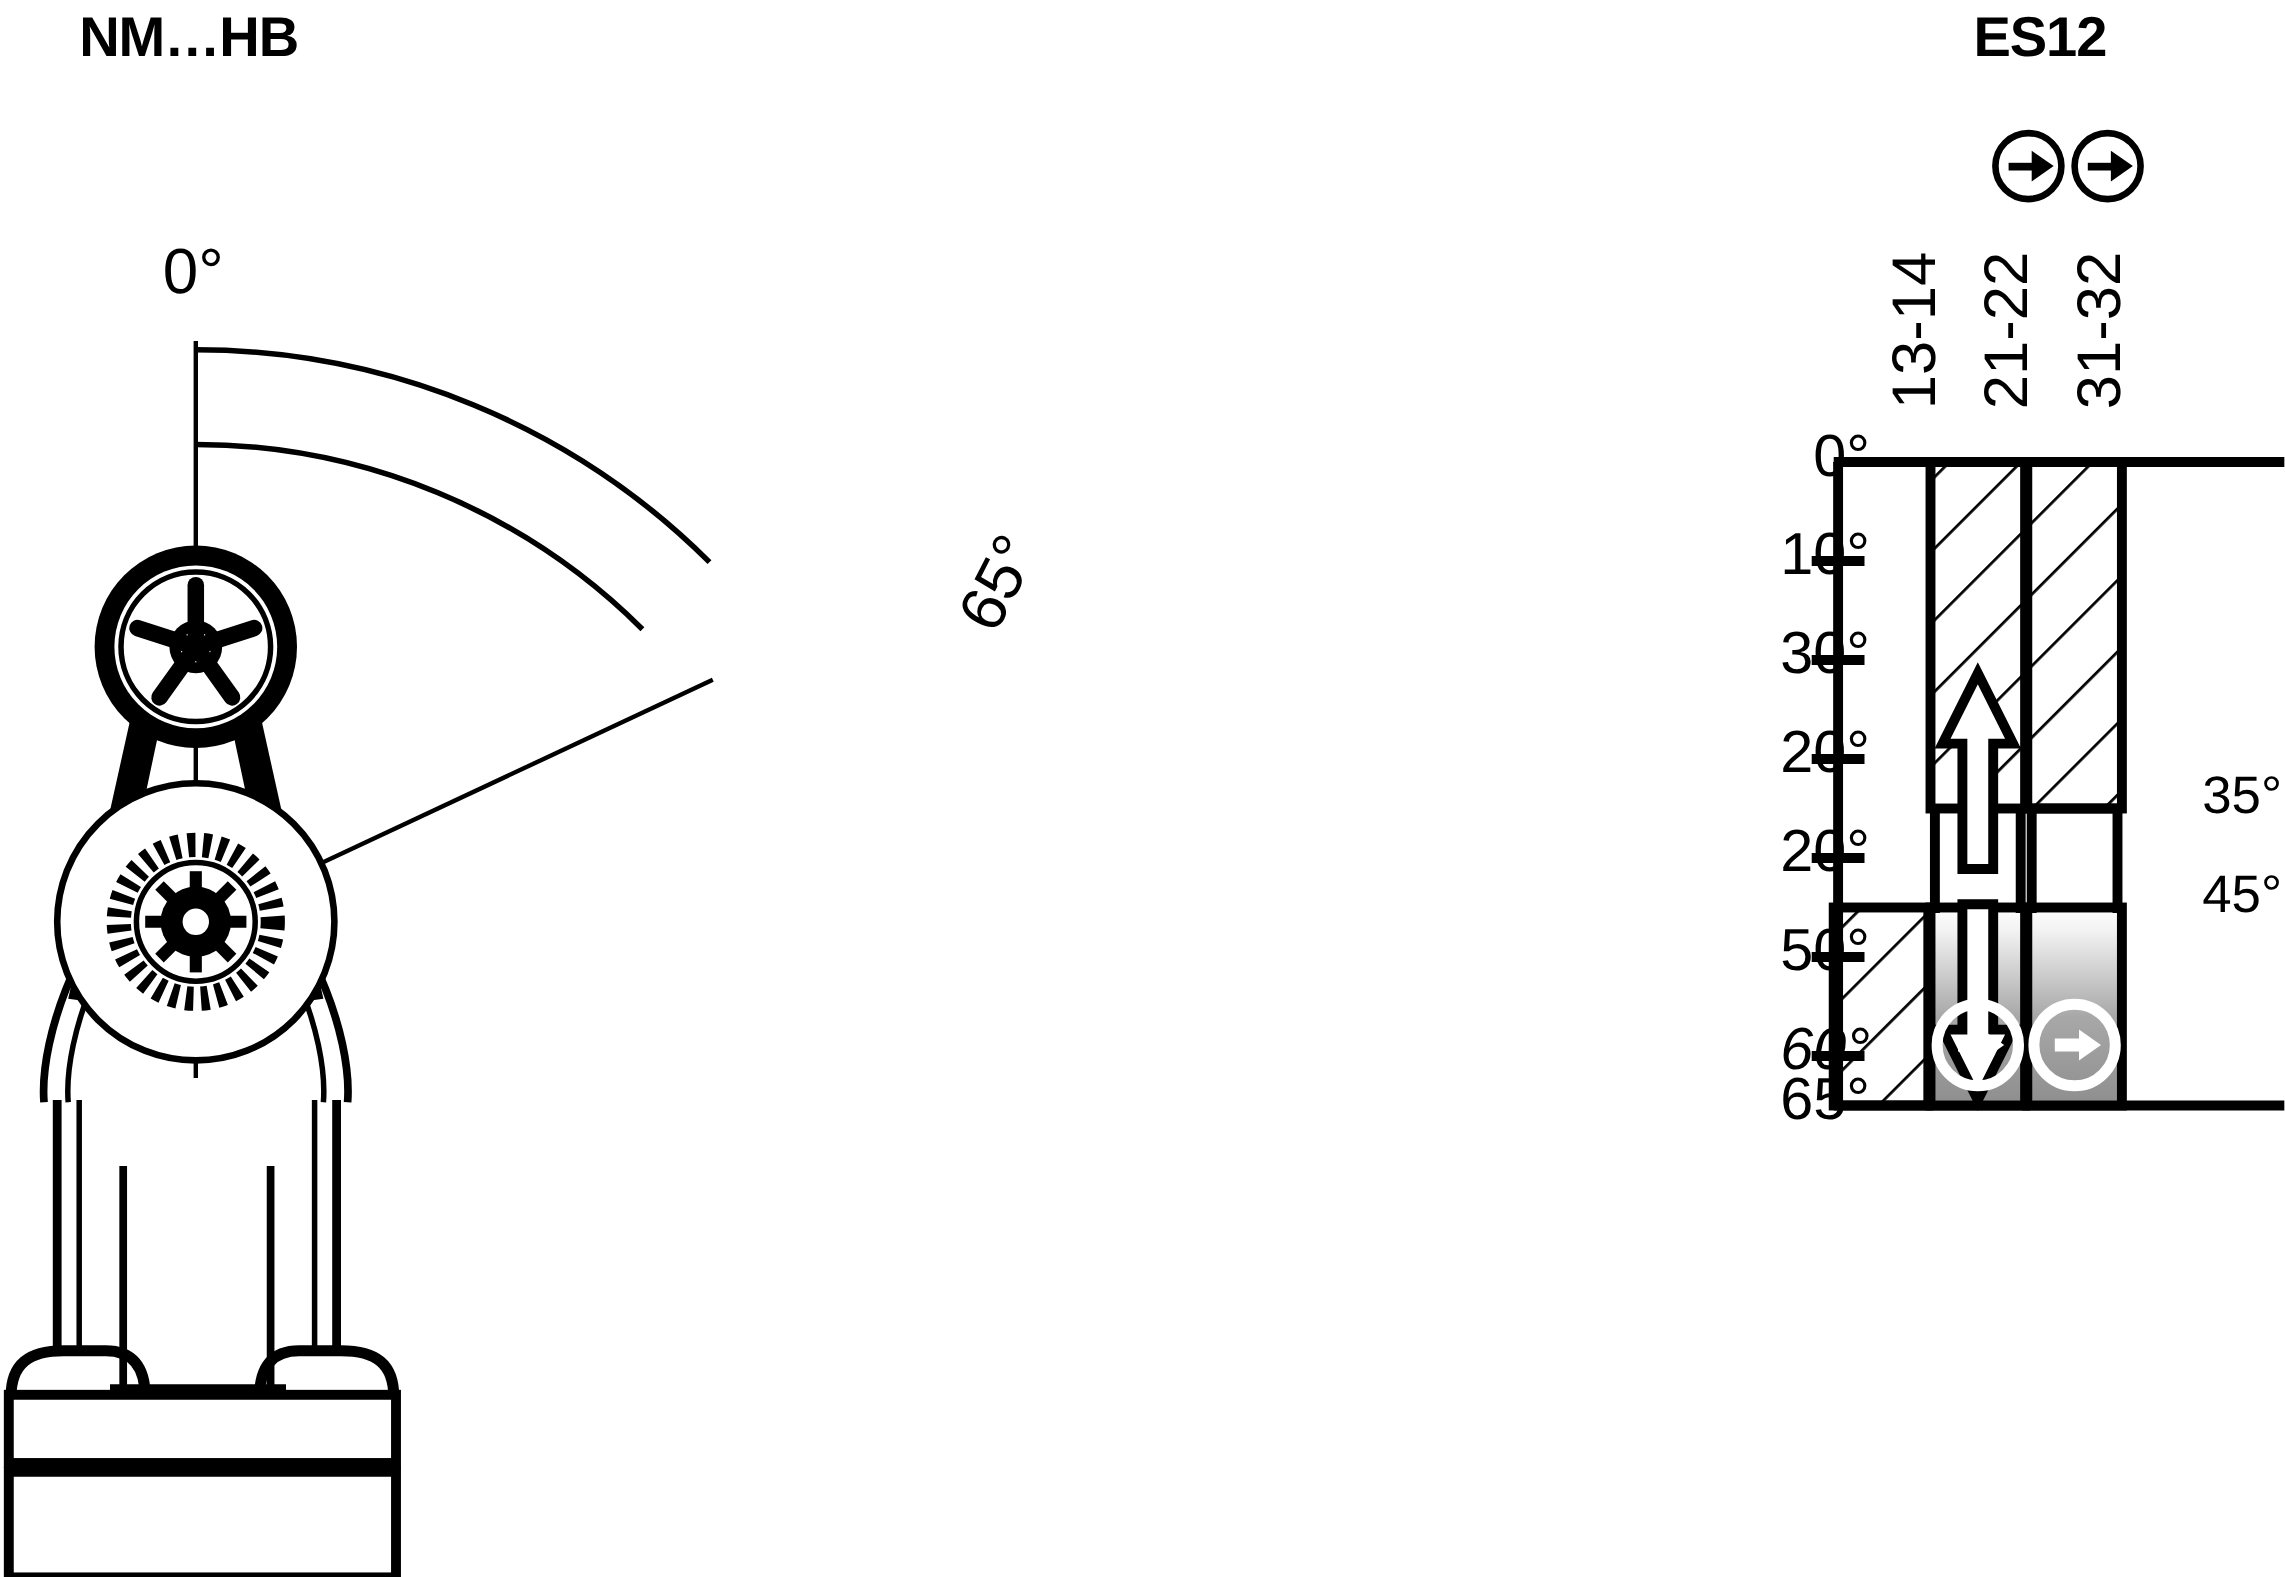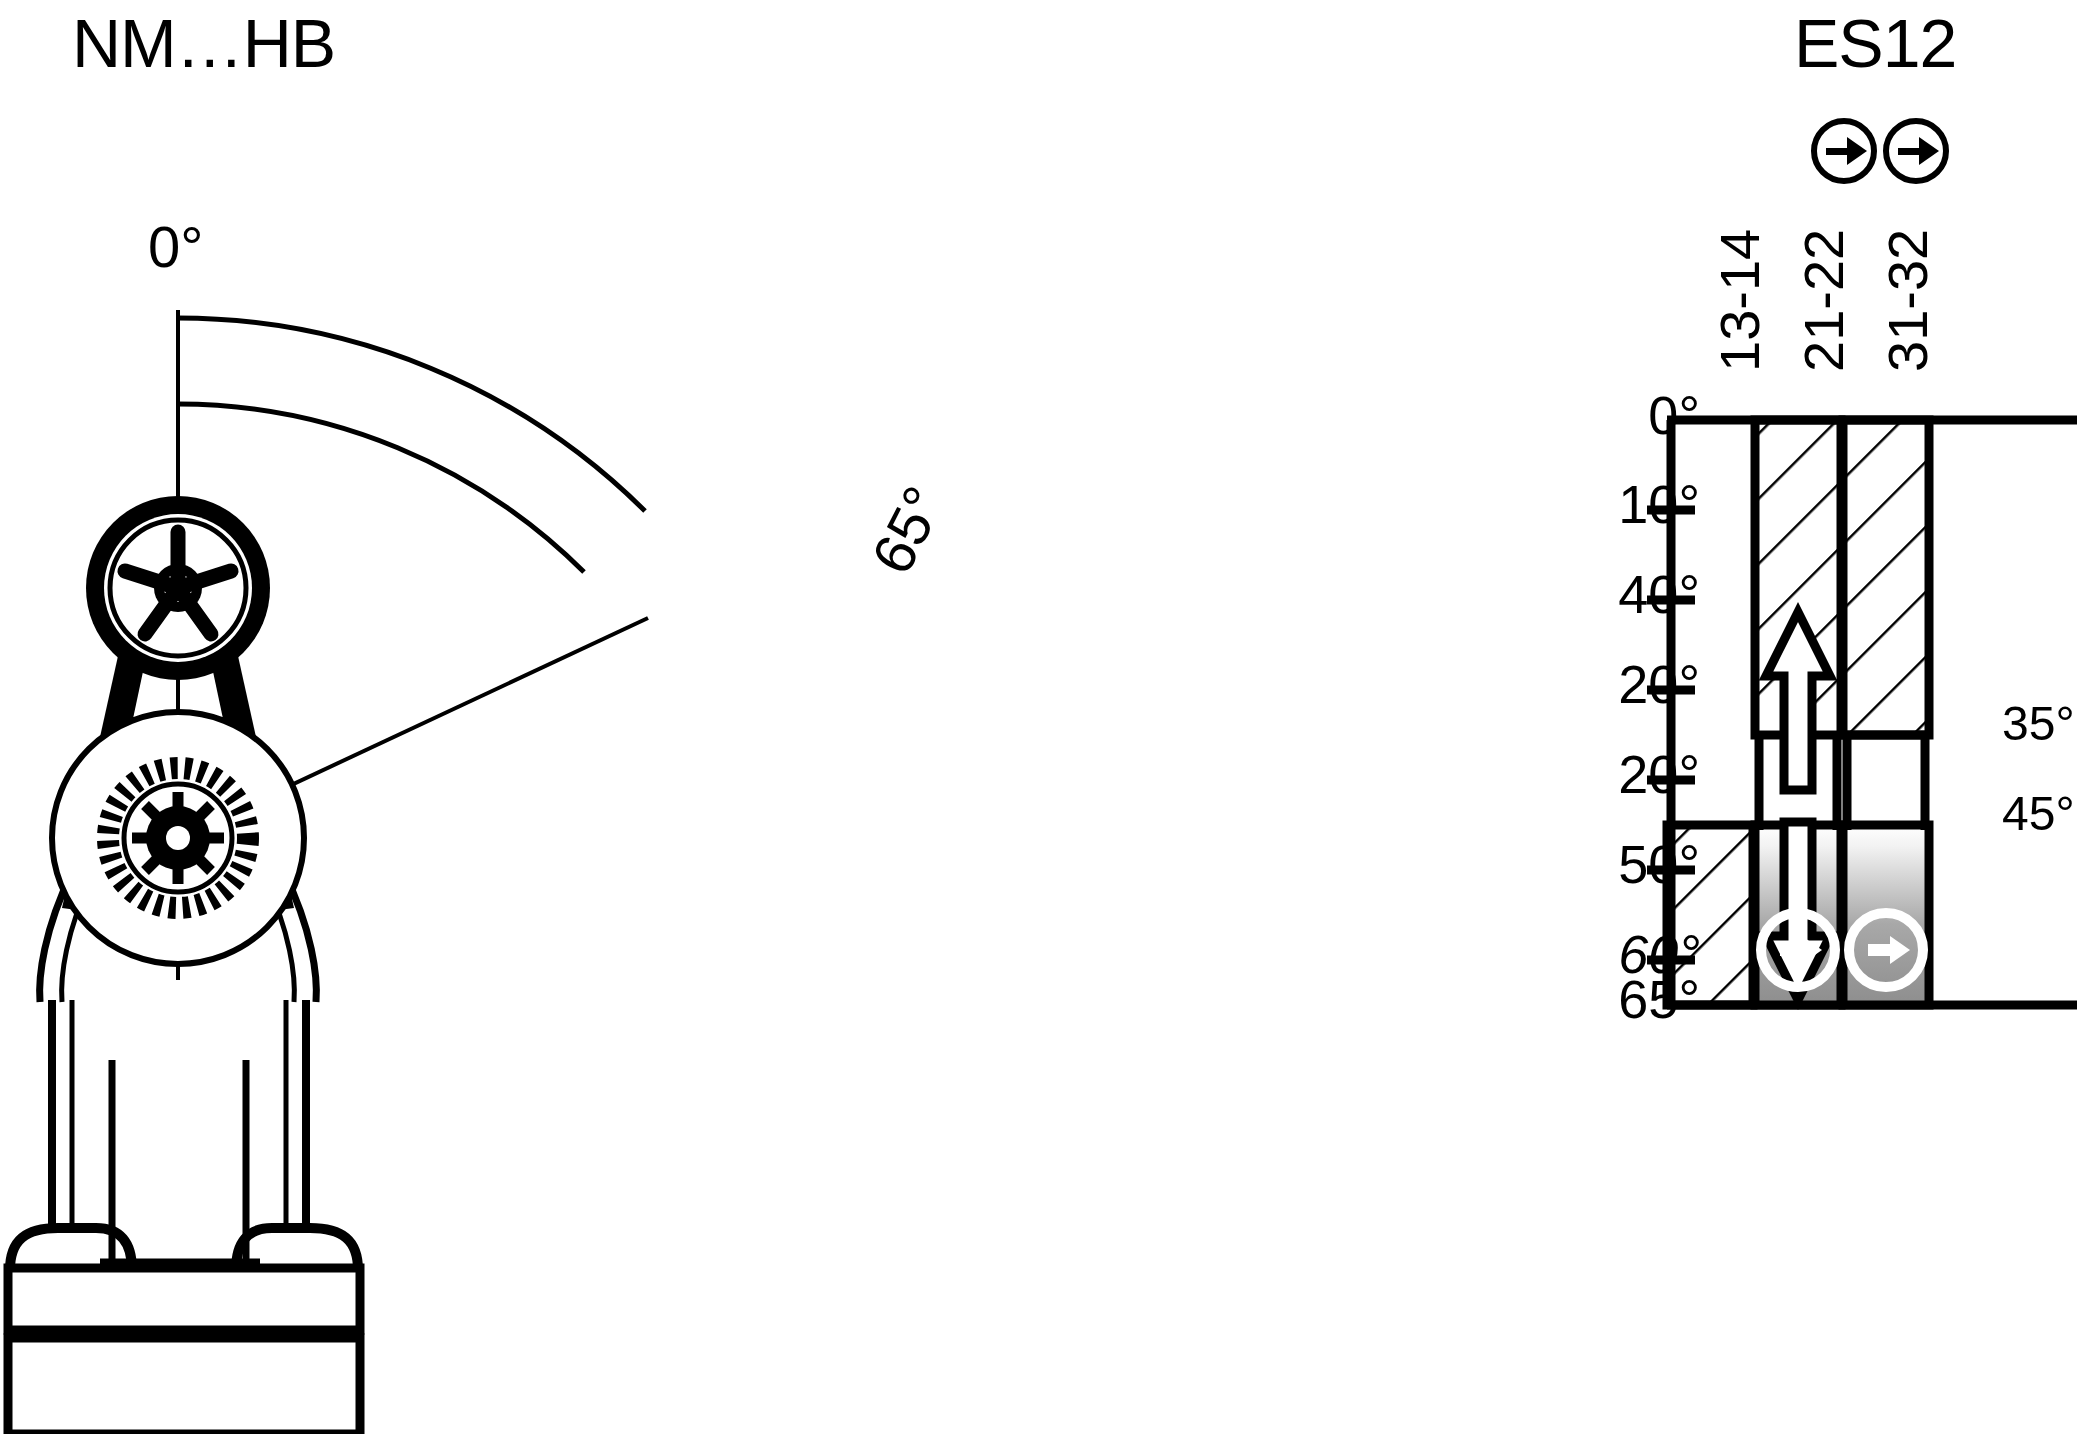--- a/index.html
+++ b/index.html
@@ -11,22 +11,22 @@
     width: 2077px; height: 1434px;
     position: relative;
     overflow: hidden;
     font-family: "Liberation Sans", sans-serif;
     color: #000000;
   }
 
   
   .title {
     position: absolute;
-    font-weight: normal;
-    font-size: 68px;
+    font-weight: bold;
+    font-size: 51px;
     letter-spacing: -1px;
     white-space: nowrap;
   }
   #title-left  { left: 72px;  top: 4px; }
   #title-right { left: 1794px; top: 4px; }
 
   
   #left-drawing {
     position: absolute;
     left: 0; top: 0;
@@ -217,21 +217,21 @@
 <div id="right-diagram">
 
   
   <div class="contact-label" style="left:172px; top:372px;">13-14</div>
   <div class="contact-label" style="left:256px; top:372px;">21-22</div>
   <div class="contact-label" style="left:340px; top:372px;">31-32</div>
 
   
   <div class="deg-label" style="left:0;   top:388px; width:160px;">0°</div>
   <div class="deg-label" style="left:0;   top:477px; width:160px;">10°</div>
-  <div class="deg-label" style="left:0;   top:567px; width:160px;">40°</div>
+  <div class="deg-label" style="left:0;   top:567px; width:160px;">30°</div>
   <div class="deg-label" style="left:0;   top:657px; width:160px;">20°</div>
   <div class="deg-label" style="left:0;   top:747px; width:160px;">20°</div>
   <div class="deg-label" style="left:0;   top:837px; width:160px;">50°</div>
   <div class="deg-label" style="left:0;   top:927px; width:160px;font-style:italic;">60°</div>
   <div class="deg-label" style="left:0;   top:972px; width:160px;">65°</div>
 
   
   <div class="side-label" style="left:462px; top:700px;">35°</div>
   <div class="side-label" style="left:462px; top:790px;">45°</div>
 

